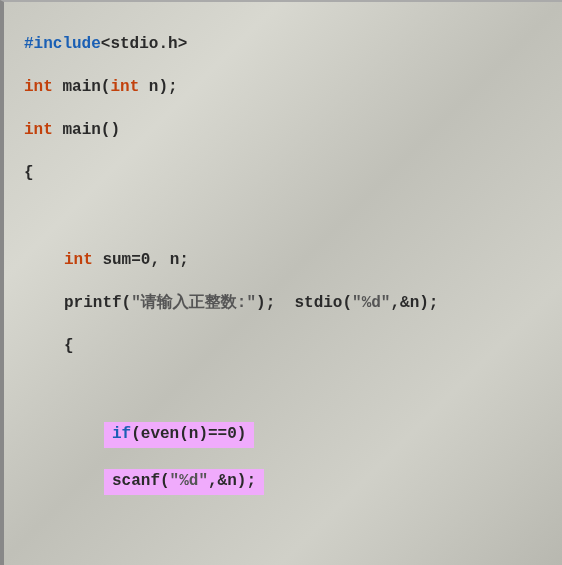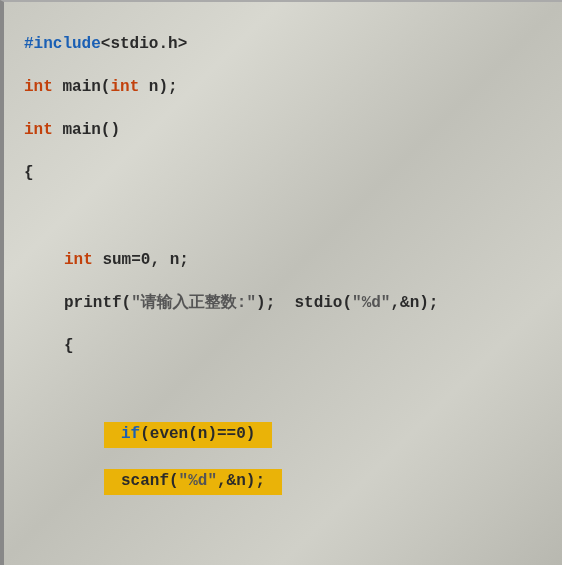--- a/index.html
+++ b/index.html
@@ -46,23 +46,23 @@
     .number {
       color: #2a2a2a;
     }
     .string {
       color: #555;
     }
     .punct {
       color: #2a2a2a;
     }
     .white-block {
-      background: #eab308;
+      background: #f0abfc;
       display: inline-block;
-      padding: 2px 17px;
+      padding: 2px 8px;
     }
     .indent1 {
       padding-left: 40px;
       display: inline-block;
     }
     .indent2 {
       padding-left: 80px;
       display: inline-block;
     }
   </style>

